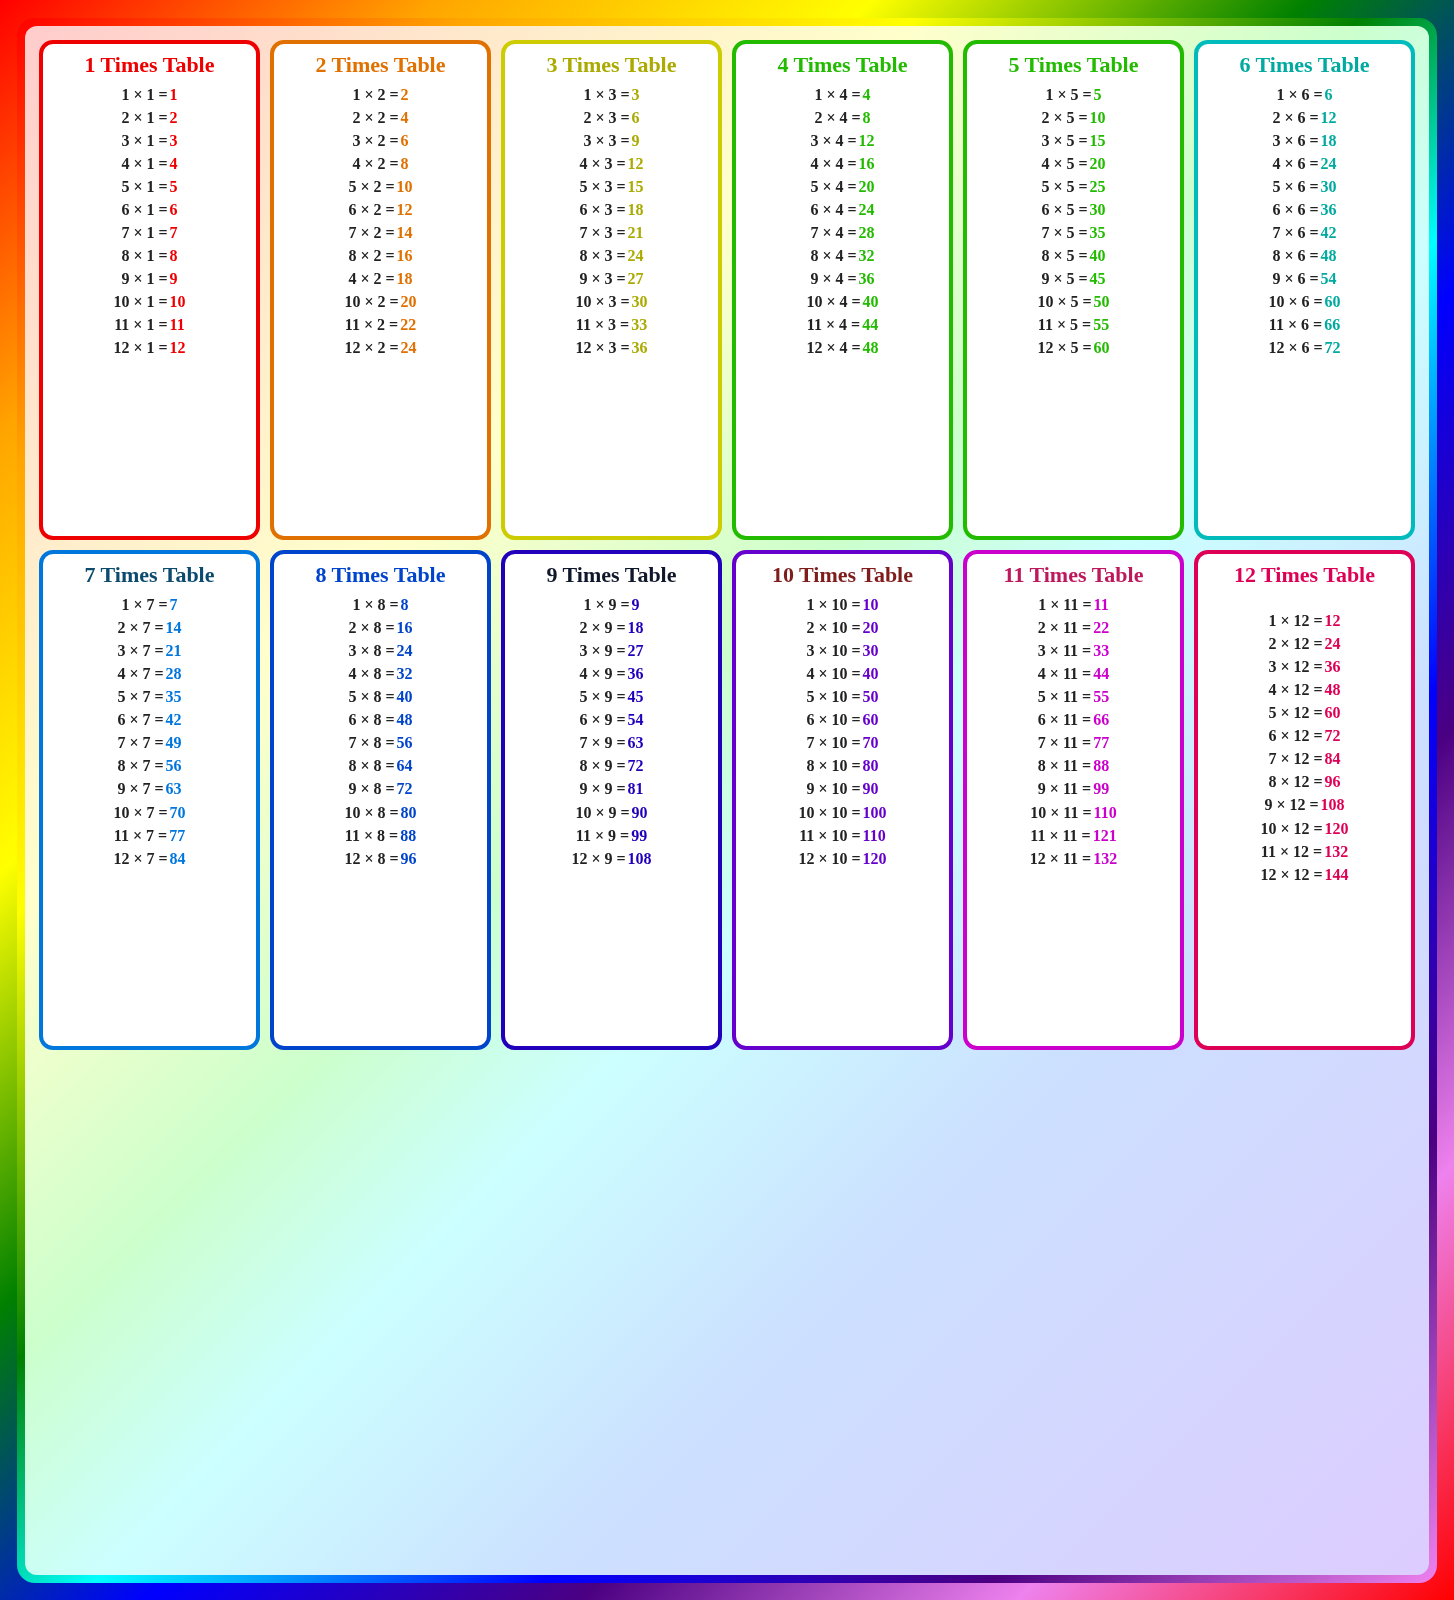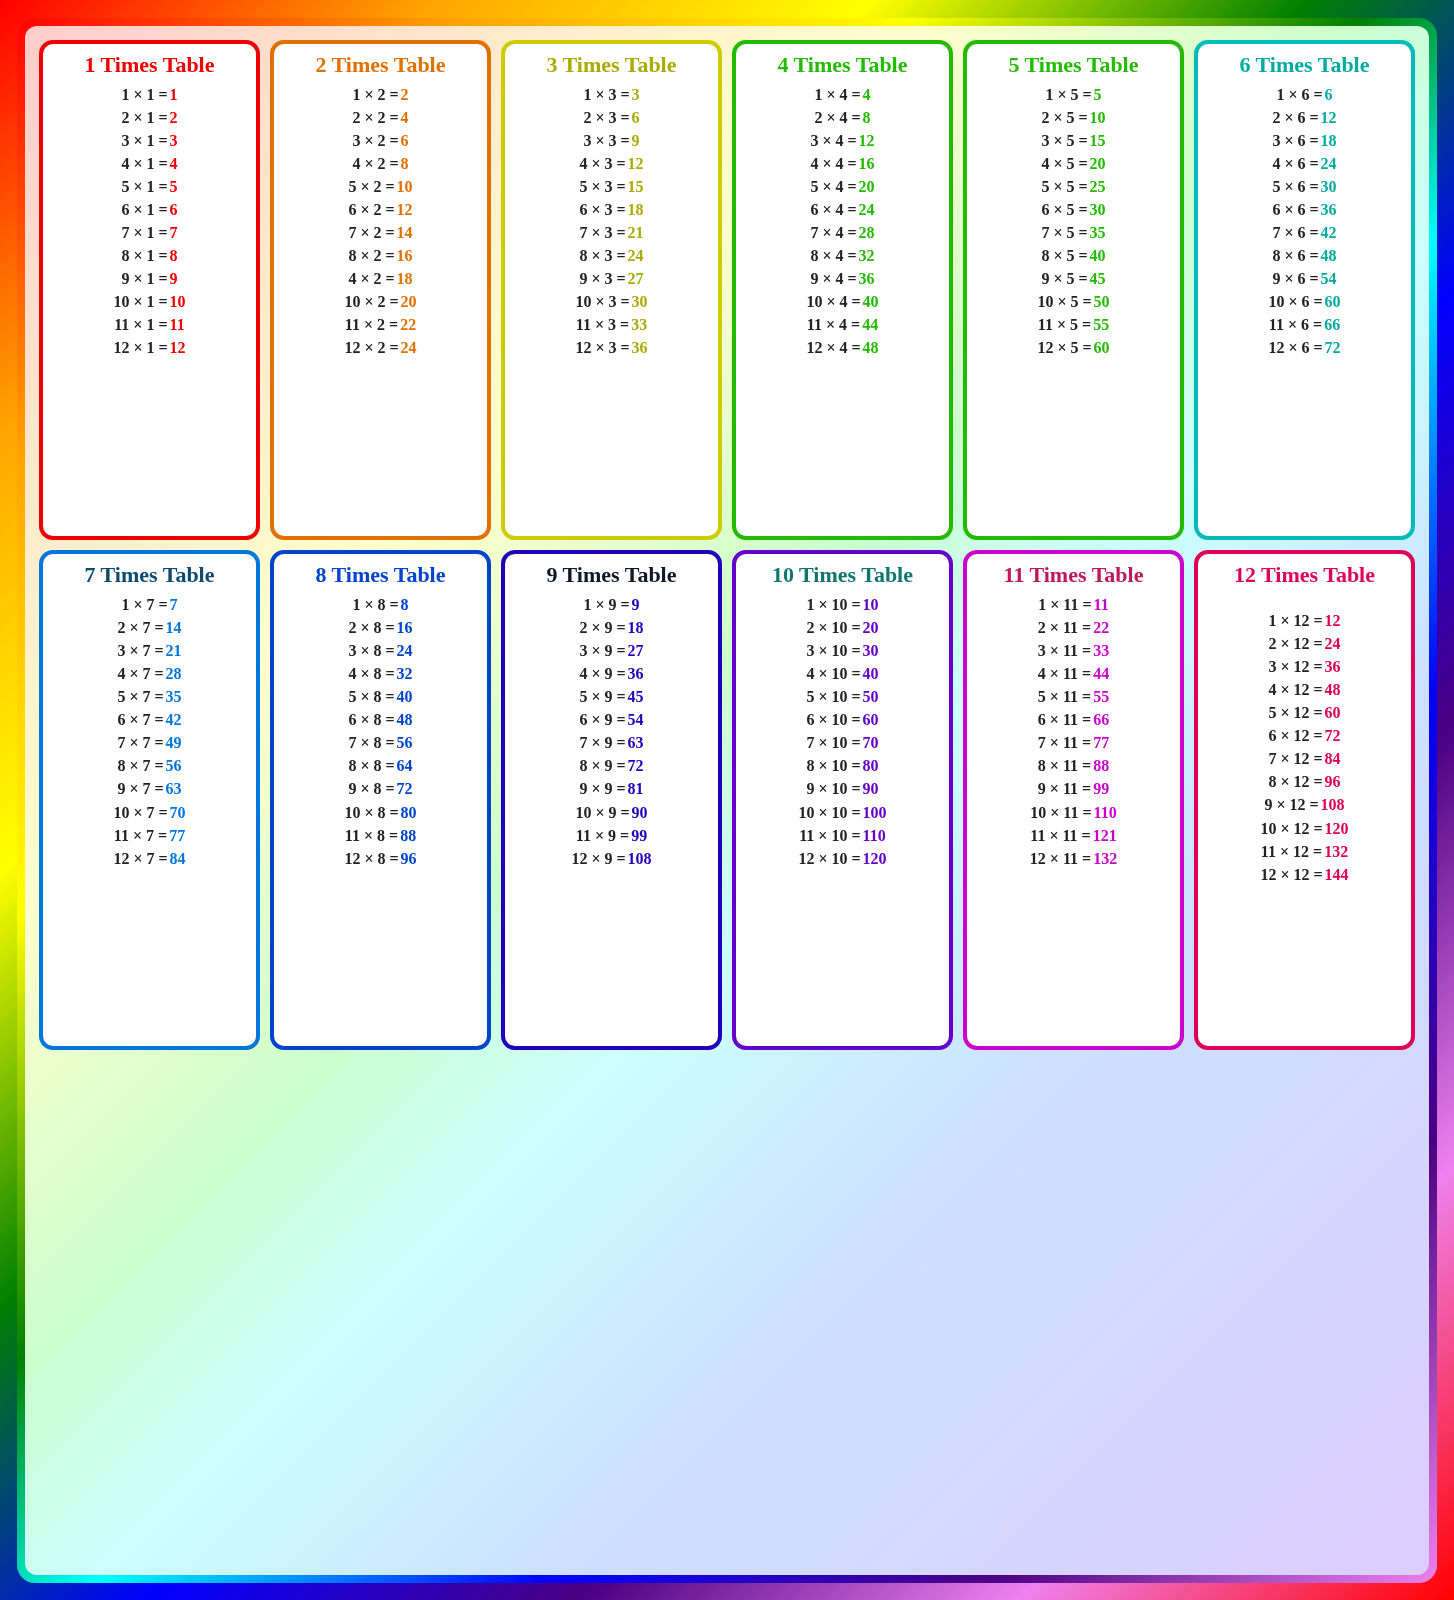--- a/index.html
+++ b/index.html
@@ -97,21 +97,21 @@
 
     .t8 { border-color: #0044cc; }
     .t8 .card-title { color: #0044cc; }
     .t8 .result { color: #0044cc; }
 
     .t9 { border-color: #2200bb; }
     .t9 .card-title { color: #0f172a; }
     .t9 .result { color: #2200bb; }
 
     .t10 { border-color: #6600cc; }
-    .t10 .card-title { color: #0f766e; text-align: right; }
+    .t10 .card-title { color: #7f1d1d; text-align: right; }
     .t10 .result { color: #6600cc; }
 
     .t11 { border-color: #cc00cc; }
     .t11 .card-title { color: #be185d; }
     .t11 .result { color: #cc00cc; }
 
     .t12 { border-color: #dd0055; gap: 16px; }
     .t12 .card-title { color: #dd0055; }
     .t12 .result { color: #dd0055; }
   </style>

